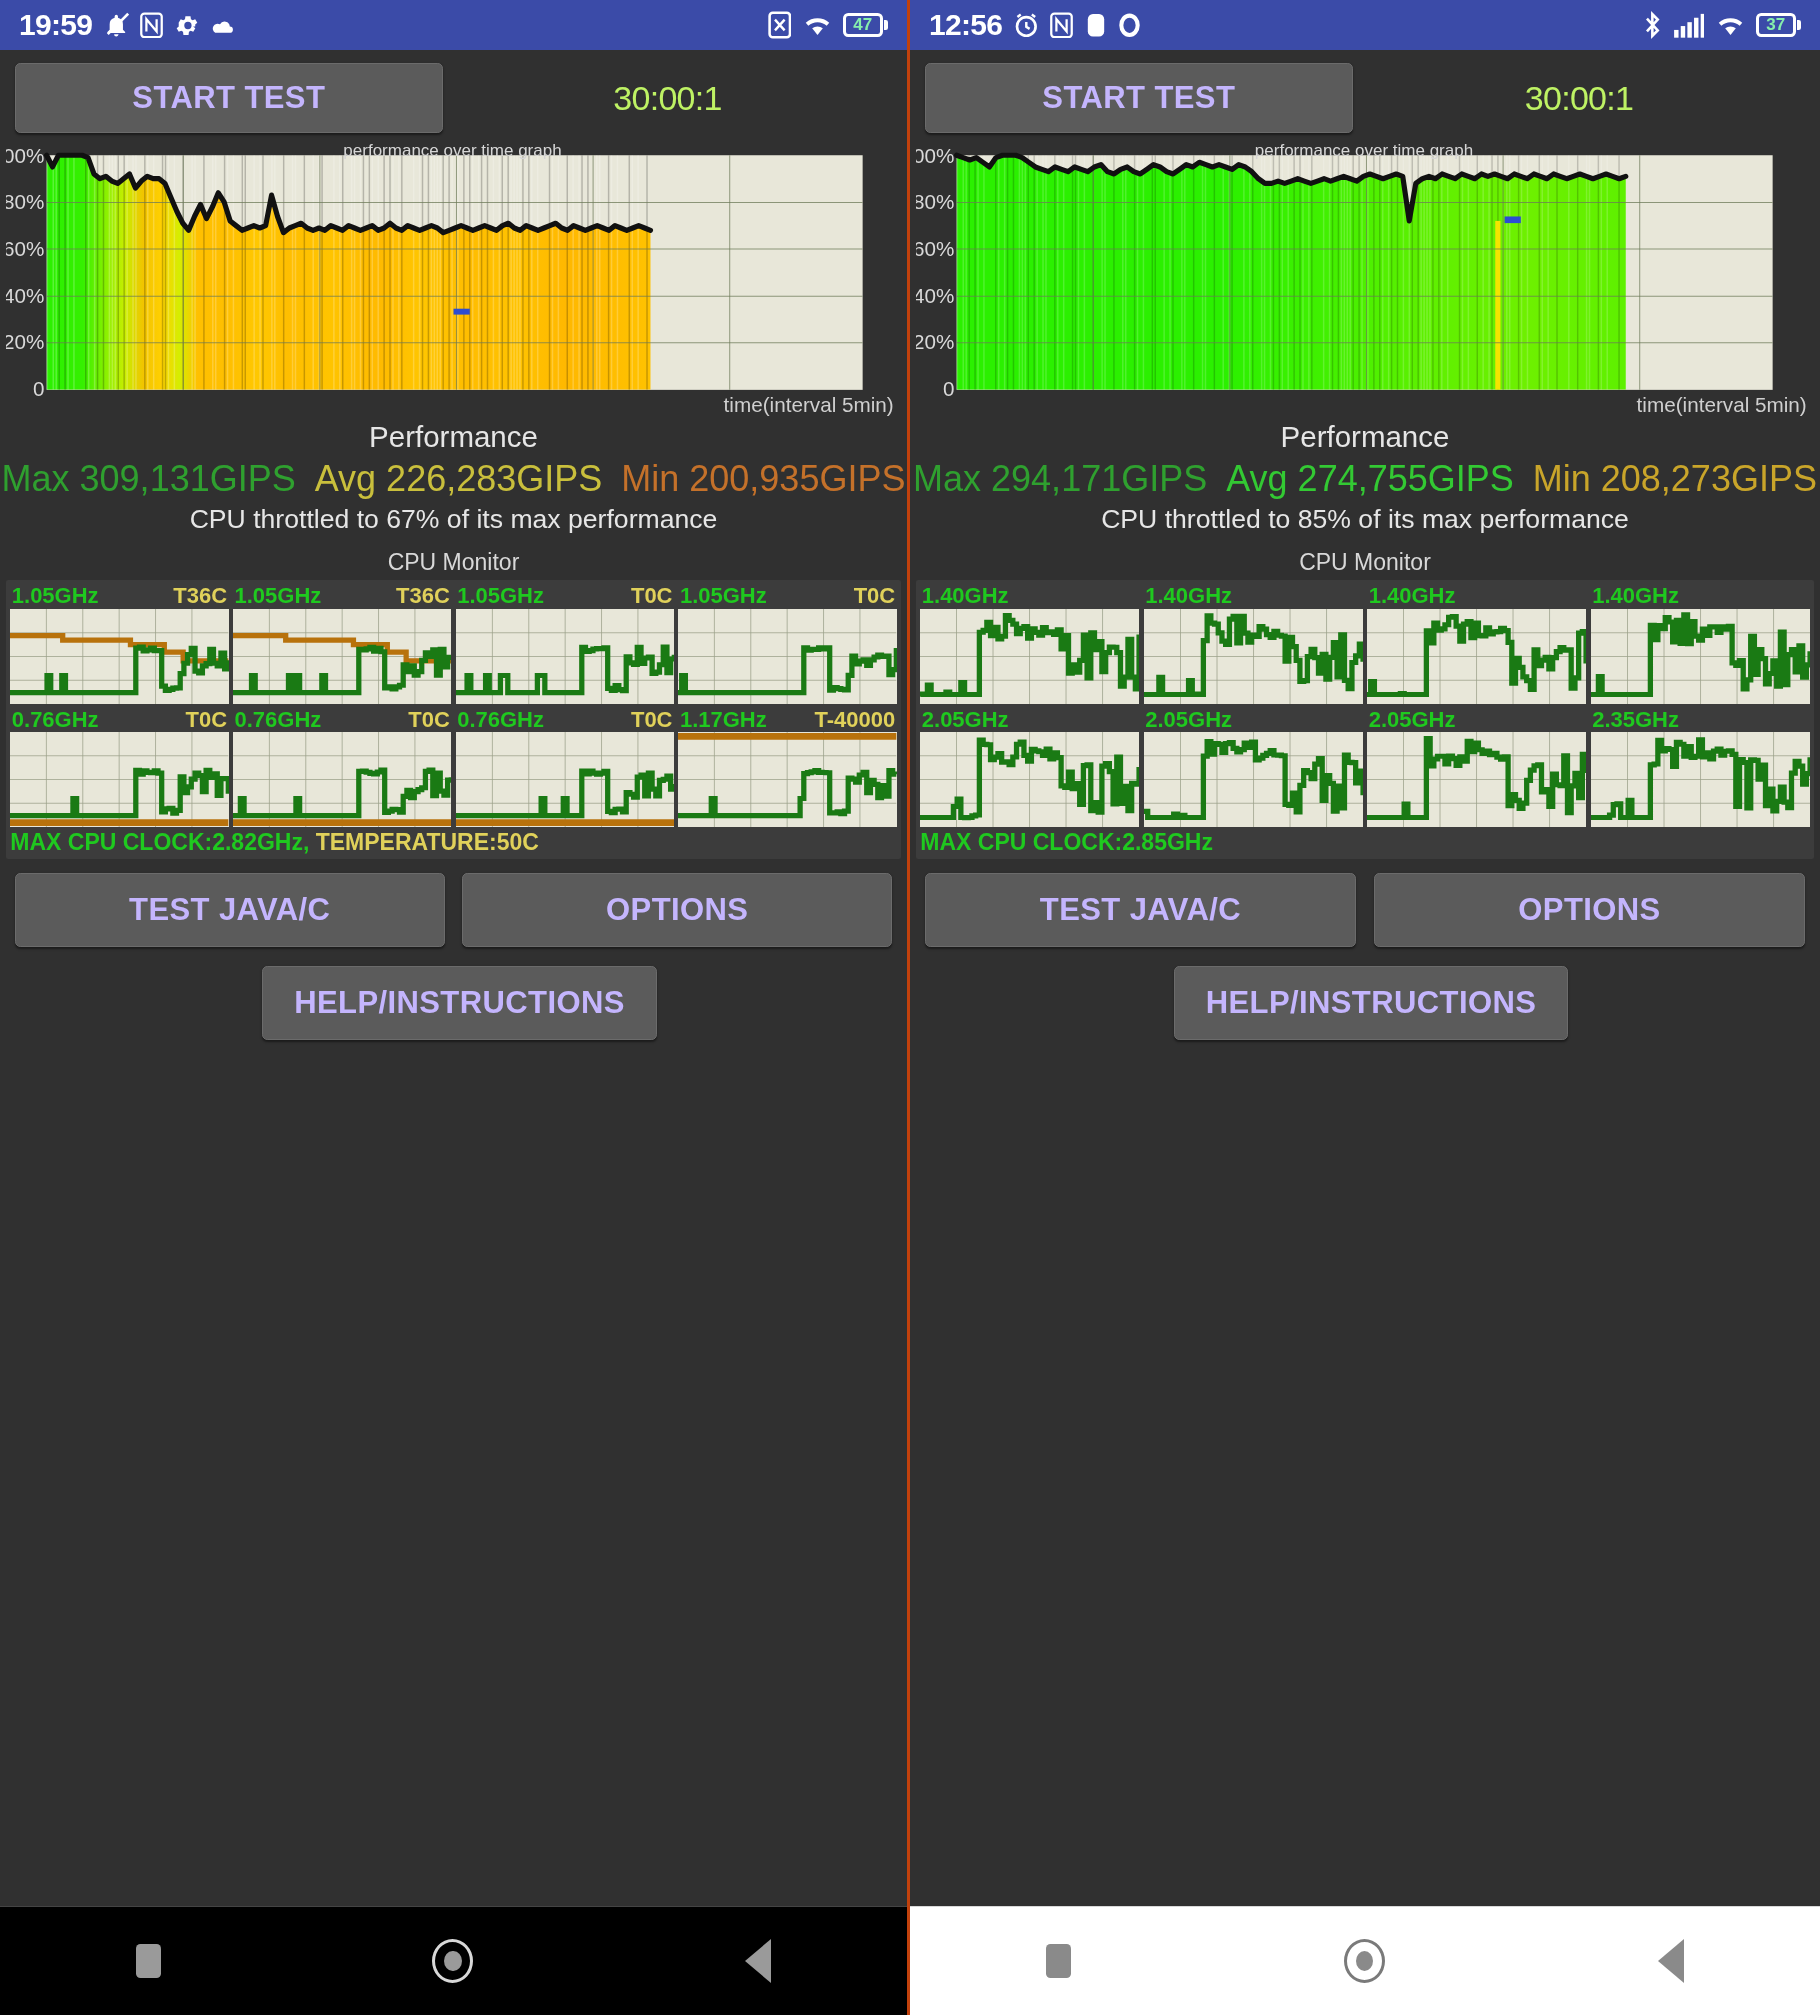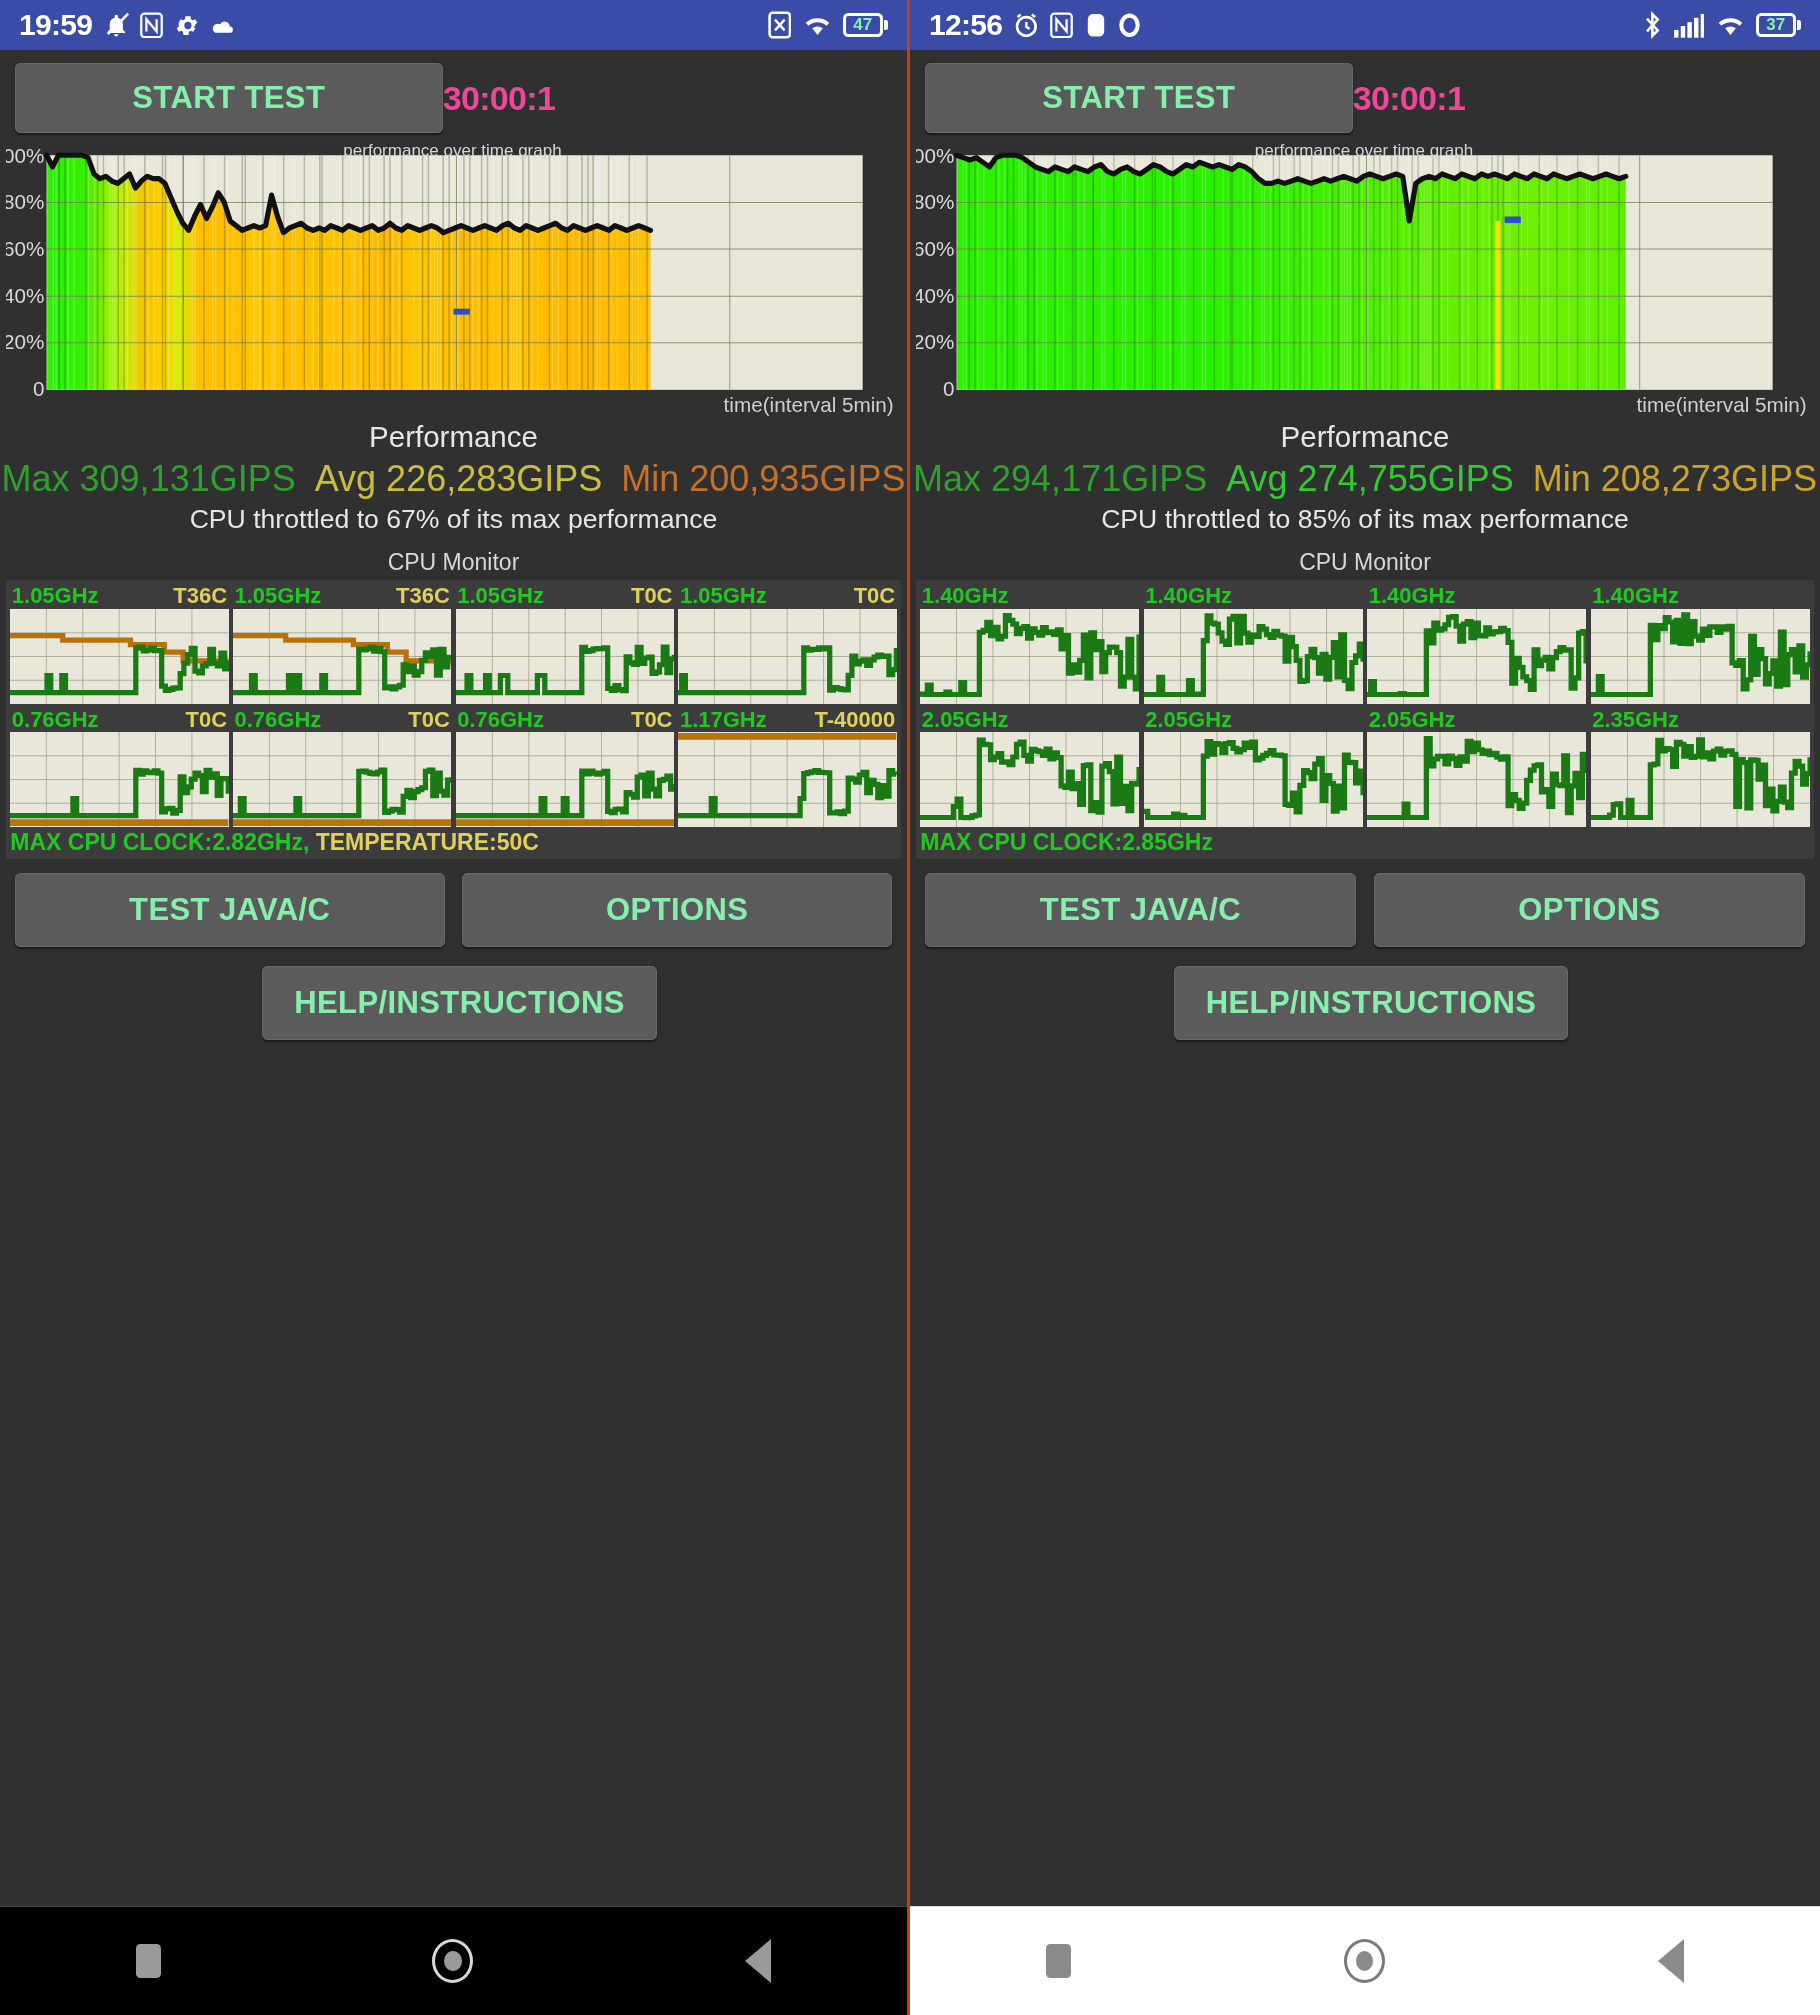--- a/index.html
+++ b/index.html
@@ -36,30 +36,30 @@
     display: flex; align-items: center; justify-content: center;
     color: #86efac; font-size: 17px; font-weight: 700;
   }
   .batt-cap { width: 3.7px; height: 10.3px; background: #fff; border-radius: 0 2.2px 2.2px 0; margin-left: 1.5px;}
 
   
   .hdr {
     display: flex; align-items: center; padding: 13.3px 14.8px 5.9px 14.8px; flex: none;
   }
   .btn {
-    background: #5b5b5b; color: #86efac;
+    background: #5b5b5b; color: #c4b5fd;
     border: 0.7px solid #6b6b6b; border-radius: 5.2px;
     font-size: 31px; font-weight: 700; letter-spacing: 0.4px;
     display: flex; align-items: center; justify-content: center;
     box-shadow: 0 1.5px 2.2px rgba(0,0,0,0.45);
   }
   .btn-start { width: 428px; height: 70px; }
   .timer {
-    flex: 1; color: #ec4899;
-    font-size: 34px; font-weight: 700; letter-spacing: -0.7px;
+    flex: 1; text-align: center; color: #bef264;
+    font-size: 34px; font-weight: 400; letter-spacing: -0.7px;
   }
 
   
   .graph-wrap { position: relative; margin: 0 5.9px; flex: none; }
   .graph-title {
     position: absolute; top: 1.5px; left: 0; right: 2px; text-align: center;
     color: #d6d6d6; font-size: 17px; z-index: 5; pointer-events: none;
   }
   .graph-svg { display: block; width: 898px; height: 273px; }
   .xaxis-label {

